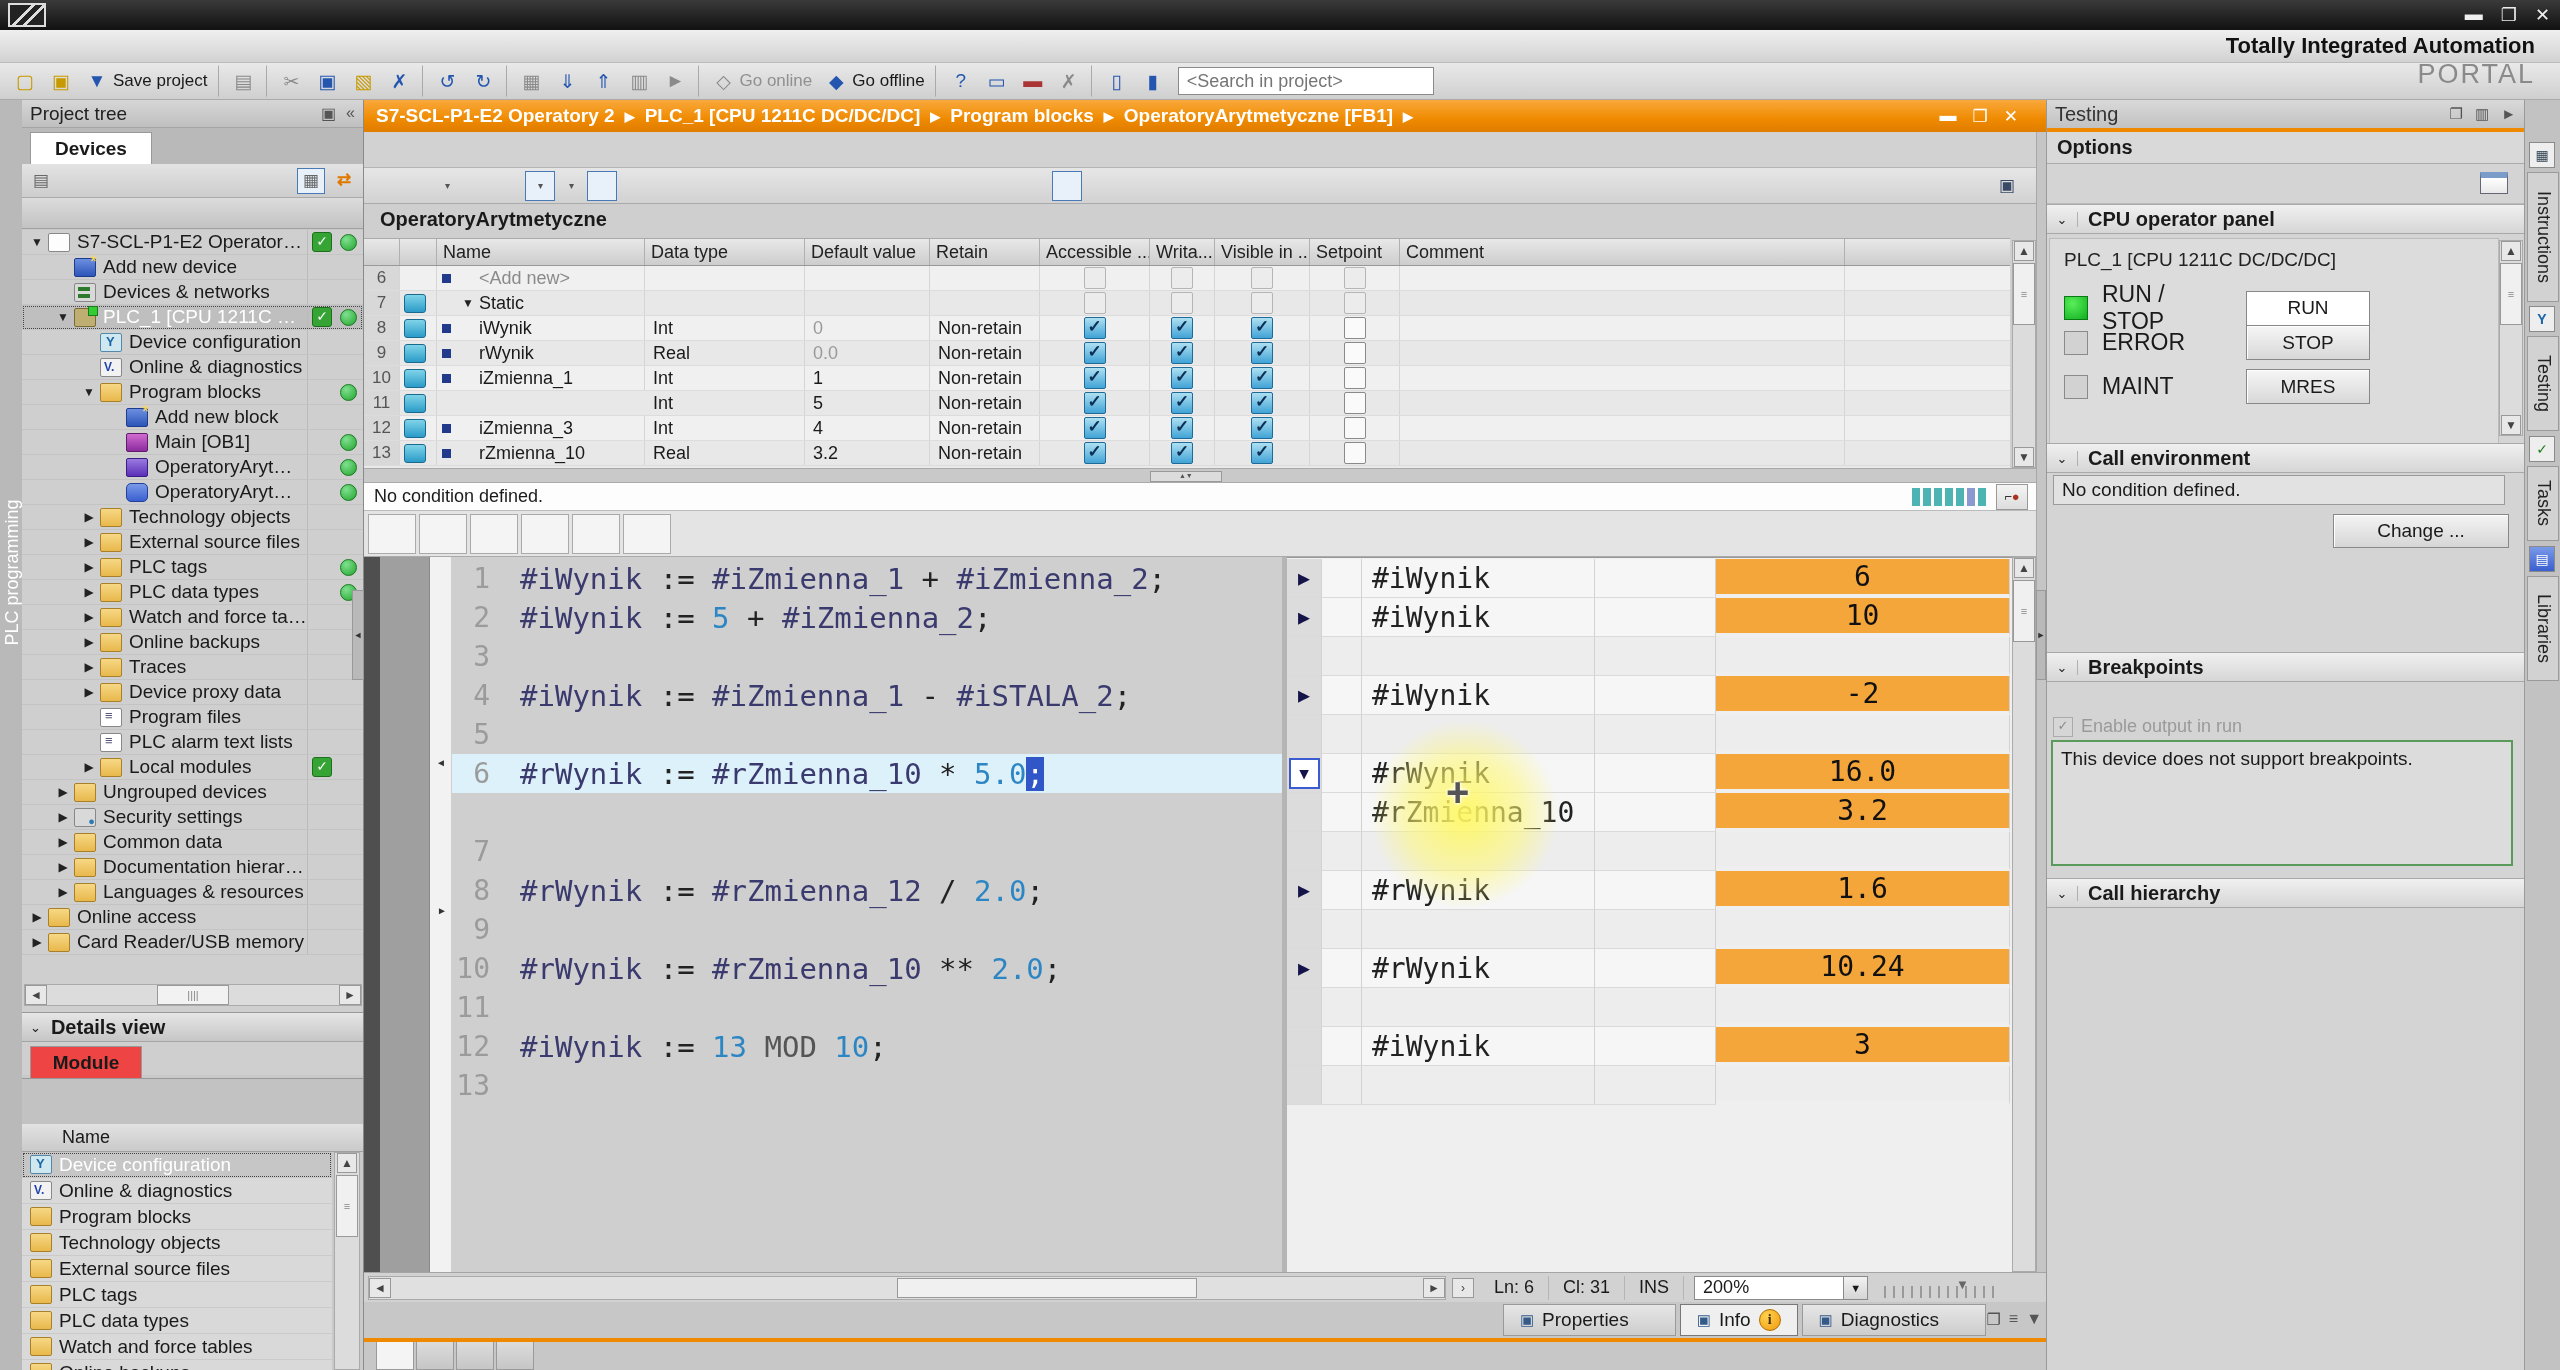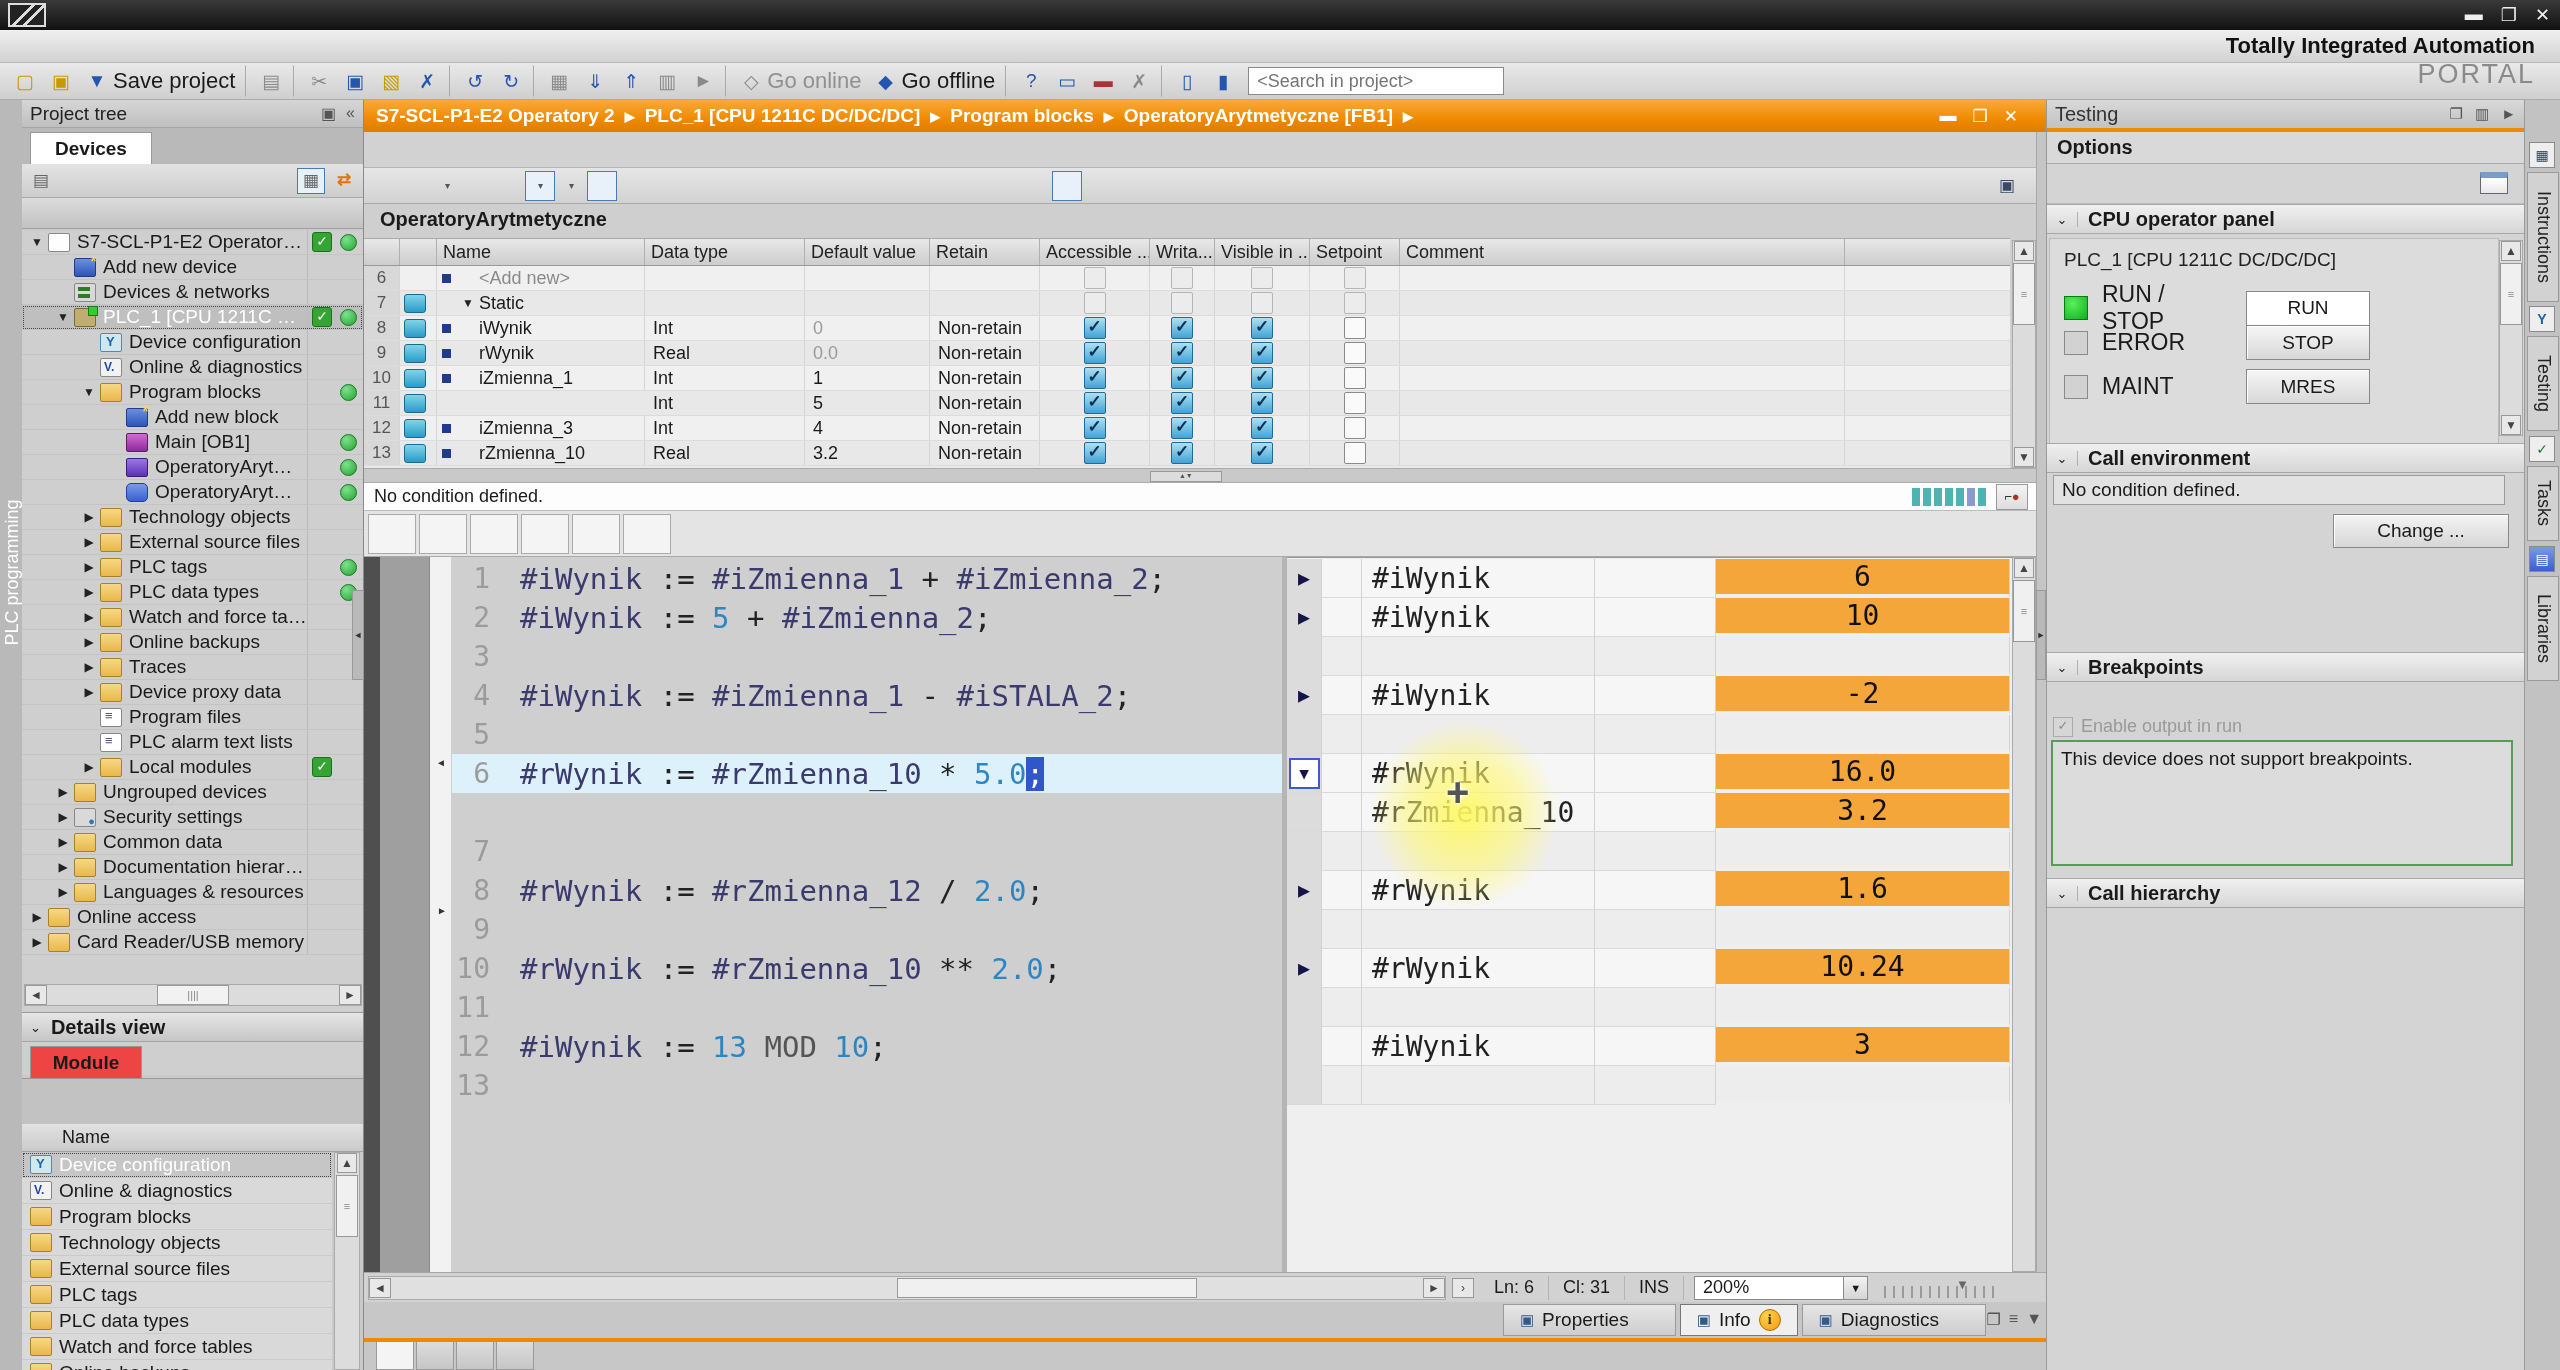--- a/index.html
+++ b/index.html
@@ -12,21 +12,21 @@
     linear-gradient(135deg,transparent 40%,#ddd 40%,#ddd 48%,transparent 48%),
     linear-gradient(135deg,transparent 60%,#ddd 60%,#ddd 68%,transparent 68%),#222;}
   #titletext{font-weight:bold;font-size:20px;white-space:nowrap;}
   #winbtns{margin-left:auto;margin-right:10px;display:flex;gap:18px;font-size:18px;color:#eee;}
   #menubar{left:0;top:30px;width:2560px;height:33px;background:linear-gradient(#efefef,#d2d2d2);display:flex;align-items:center;padding-left:18px;gap:0;border-bottom:1px solid #bbb;box-sizing:border-box;}
   .menuitem{padding:4px 16px;font-size:19px;}
   #maintoolbar{left:0;top:63px;width:2560px;height:37px;background:linear-gradient(#e9e9e9,#cfcfcf);display:flex;align-items:center;padding-left:8px;border-bottom:1px solid #aaa;box-sizing:border-box;}
   .tbtn{display:flex;align-items:center;height:30px;padding:0 4px;margin-right:2px;border:1px solid transparent;}
   .tico{display:inline-flex;align-items:center;justify-content:center;width:24px;height:24px;font-size:19px;color:#444;}
   .g-blue{color:#2456b0;} .g-gray{color:#8a8a8a;} .g-yel{color:#c79a00;} .g-red{color:#a33;}
-  .tlab{font-size:22px;margin-left:4px;}
+  .tlab{font-size:17px;margin-left:4px;}
   .tlab:empty{display:none;}
   .tbtn.dim .tlab{color:#909090;}
   .tbtn.sepafter{border-right:1px solid #aaa;margin-right:8px;padding-right:10px;border-radius:0;}
   #searchbox{width:238px;height:26px;border:1px solid #8a8a8a;background:#fff;color:#777;font-size:18px;padding:0 8px;margin-left:6px;}
   #brand{left:2105px;top:33px;width:430px;height:62px;text-align:right;}
   #brand .b1{font-weight:bold;font-size:22px;color:#111;}
   #brand .b2{font-size:27px;color:#8a8a8a;letter-spacing:2px;}
   
   #leftstrip{left:0;top:100px;width:22px;height:1270px;background:#b9b9b9;border-right:1px solid #999;}
   #leftstrip .vlabel{position:absolute;top:455px;left:-68px;width:160px;transform:rotate(-90deg);color:#fff;font-size:18px;white-space:nowrap;}

